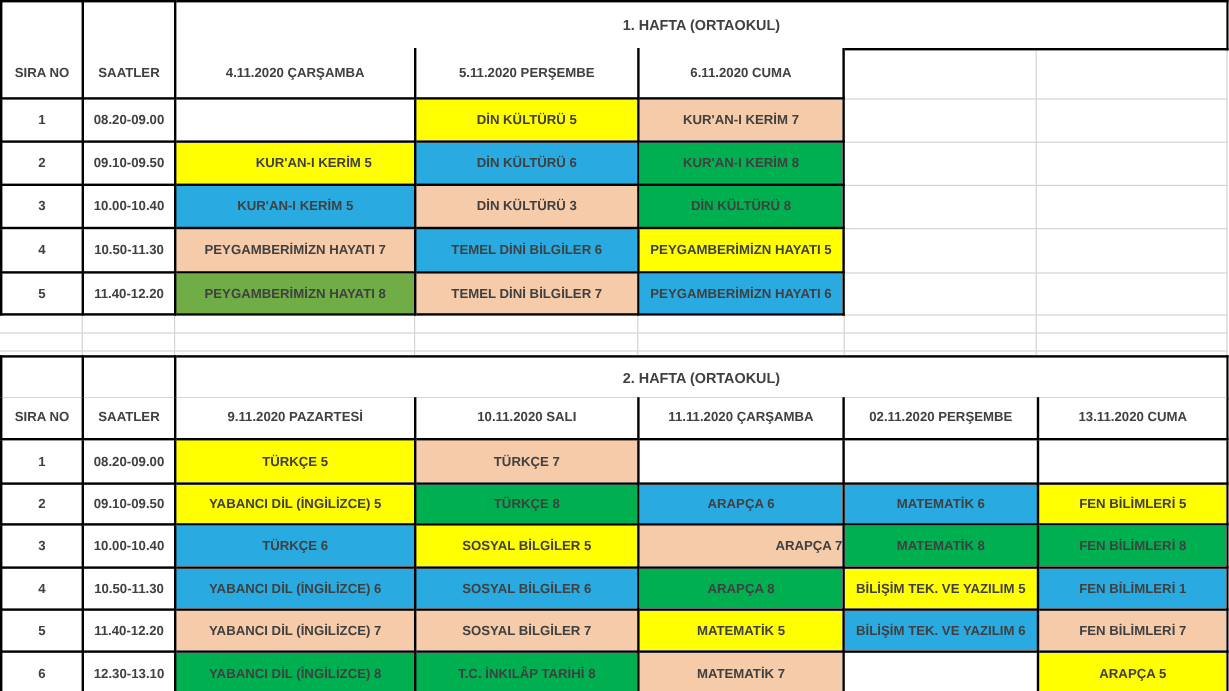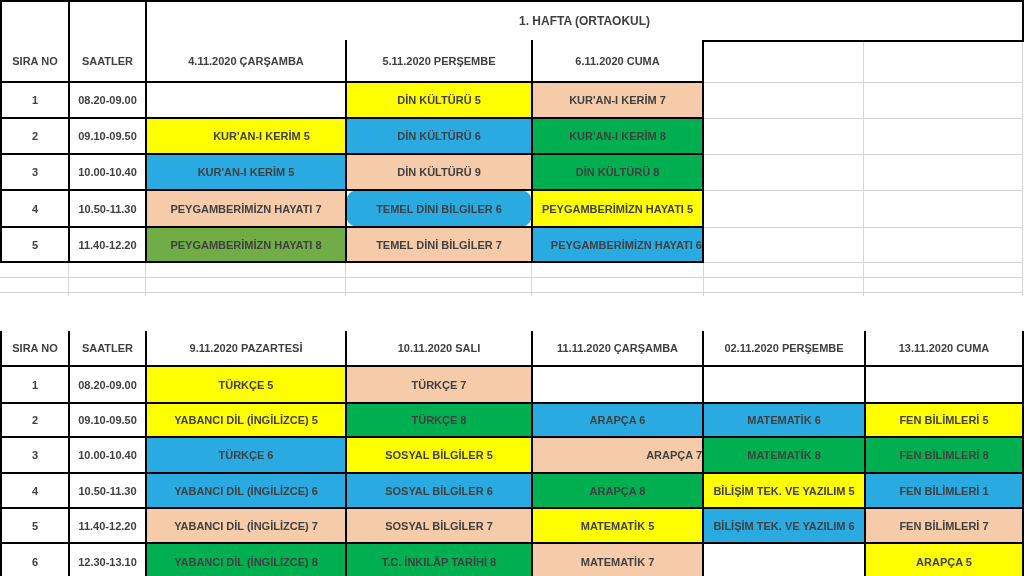--- a/index.html
+++ b/index.html
@@ -96,40 +96,54 @@
           <td>2</td>
           <td>09.10-09.50</td>
           <td style="background-color: rgb(255, 255, 0); padding-left: 31px;">KUR'AN-I KERİM 5</td>
           <td style="background-color: rgb(41, 171, 226);">DİN KÜLTÜRÜ 6</td>
           <td style="background-color: rgb(0, 176, 80);">KUR'AN-I KERİM 8</td>
         </tr>
         <tr>
           <td>3</td>
           <td>10.00-10.40</td>
           <td style="background-color: rgb(41, 171, 226);">KUR'AN-I KERİM 5</td>
-          <td style="background-color: rgb(246, 203, 170);">DİN KÜLTÜRÜ 9</td>
+          <td style="background-color: rgb(246, 203, 170);">DİN KÜLTÜRÜ 3</td>
           <td style="background-color: rgb(0, 176, 80);">DİN KÜLTÜRÜ 8</td>
         </tr>
         <tr>
           <td>4</td>
           <td>10.50-11.30</td>
           <td style="background-color: rgb(246, 203, 170);">PEYGAMBERİMİZN HAYATI 7</td>
-          <td style="background-color: rgb(41, 171, 226); border-radius: 12px;">TEMEL DİNİ BİLGİLER 6</td>
+          <td style="background-color: rgb(41, 171, 226);">TEMEL DİNİ BİLGİLER 6</td>
           <td style="background-color: rgb(255, 255, 0);">PEYGAMBERİMİZN HAYATI 5</td>
         </tr>
         <tr>
           <td>5</td>
           <td>11.40-12.20</td>
           <td style="background-color: rgb(112, 173, 71);">PEYGAMBERİMİZN HAYATI 8</td>
           <td style="background-color: rgb(246, 203, 170);">TEMEL DİNİ BİLGİLER 7</td>
-          <td style="background-color: rgb(41, 171, 226); text-align: right;">PEYGAMBERİMİZN HAYATI 6</td>
+          <td style="background-color: rgb(41, 171, 226);">PEYGAMBERİMİZN HAYATI 6</td>
         </tr>
       </tbody>
     </table>
 
+  <table id="title2" class="titletable">
+    <colgroup>
+        <col style="width:68px">
+        <col style="width:77px">
+        <col style="width:877px">
+      </colgroup>
+    <tbody>
+        <tr>
+      <td></td>
+      <td></td>
+      <td>2. HAFTA (ORTAOKUL)</td>
+    </tr>
+  </tbody>
+    </table>
 
   <table id="t2">
     <colgroup>
         <col style="width:68px">
         <col style="width:77px">
         <col style="width:200px">
         <col style="width:186px">
         <col style="width:171px">
         <col style="width:162px">
         <col style="width:158px">

